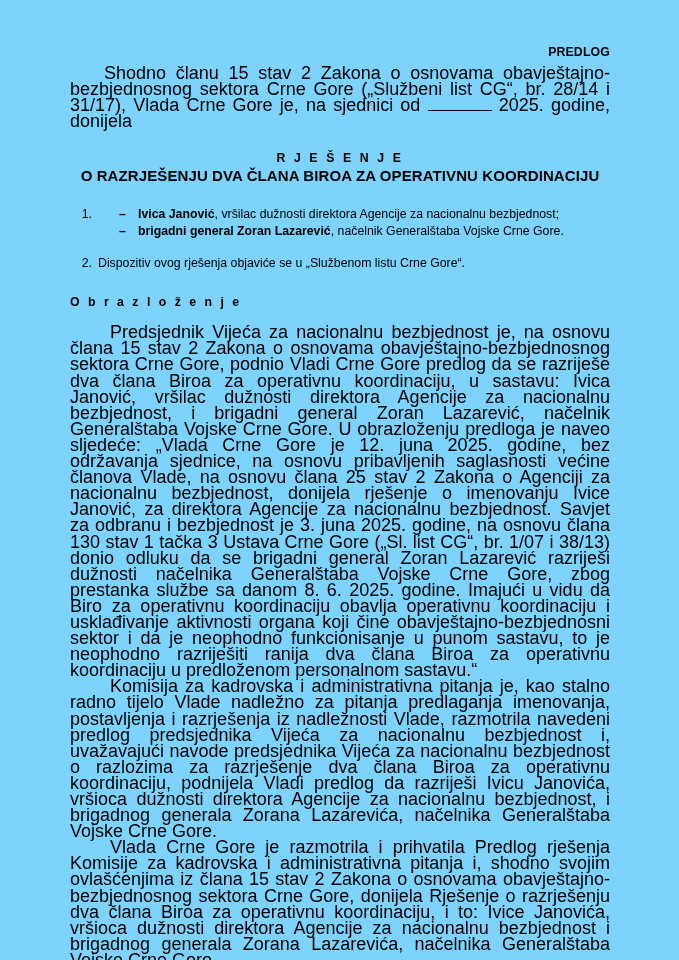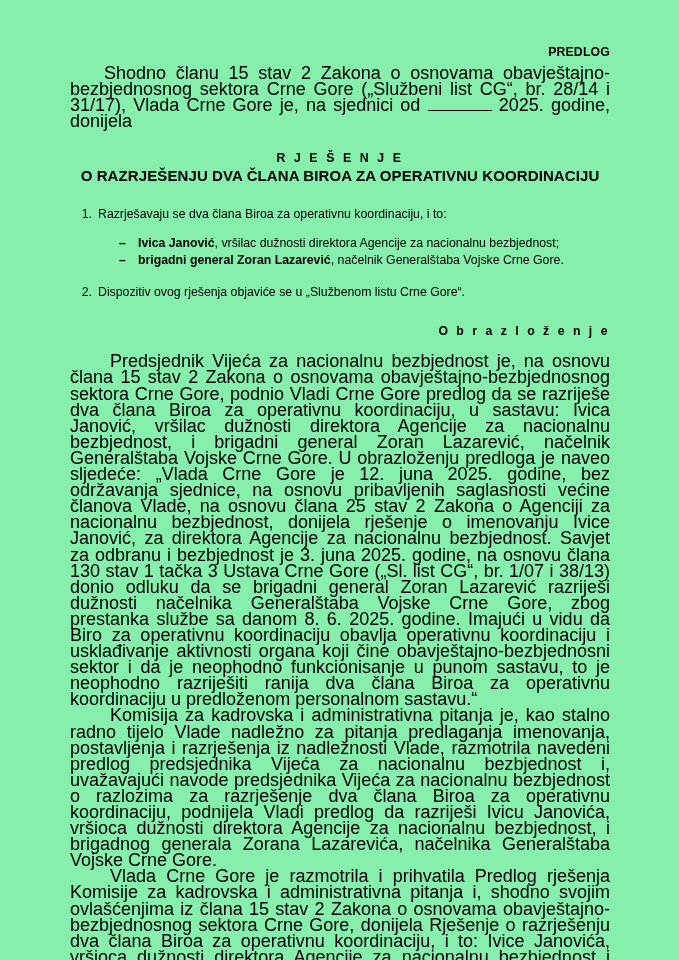--- a/index.html
+++ b/index.html
@@ -14,21 +14,21 @@
     font-family: "Liberation Sans", sans-serif;
     color: #000000;
     -webkit-font-smoothing: antialiased;
   }
   .page {
     position: relative;
     width: 679px;
     height: 960px;
     box-sizing: border-box;
     padding: 45px 69px 0 70px;
-    background: #86efac;
+    background: #7dd3fc;
     overflow: hidden;
   }
   .label-predlog {
     text-align: right;
     font-size: 12.3px;
     font-weight: bold;
     letter-spacing: 0.15px;
     line-height: 15px;
     margin: 0 0 5px 0;
   }
@@ -100,21 +100,21 @@
     position: absolute;
     left: -19px;
     top: 0;
     font-weight: bold;
     font-size: 12.3px;
   }
   .member-name {
     font-weight: bold;
   }
   .heading-obraz {
-    text-align: right;
+    text-align: left;
     font-size: 12.3px;
     font-weight: bold;
     letter-spacing: 2.5px;
     margin: 23px 0 0 0;
     line-height: 17px;
   }
   .obraz-body {
     margin-top: 13px;
   }
   .obraz-body p.body-par {
@@ -171,21 +171,20 @@
 
   <p class="body-par indent"><span>Shodno članu 15 stav 2 Zakona o osnovama obavještajno-bezbjednosnog sektora Crne Gore („Službeni list CG“, br. 28/14 i 31/17), Vlada Crne Gore je, na sjednici od </span><span class="fill-line fill-long"></span><span> 2025. godine, donijela</span></p>
 
   <div class="title-block">
     <div class="title-main">R J E Š E N J E</div>
     <div class="title-sub">O RAZRJEŠENJU DVA ČLANA BIROA ZA OPERATIVNU KOORDINACIJU</div>
   </div>
 
   <ol class="disp-list">
     <li>
-      <span>Razrješavaju se dva člana Biroa za operativnu koordinaciju, i to:</span>
       <ul class="member-list">
         <li>
           <span class="dash">–</span><span class="member-name">Ivica Janović</span><span>, vršilac dužnosti direktora Agencije za nacionalnu bezbjednost;</span>
         </li>
         <li>
           <span class="dash">–</span><span class="member-name">brigadni general Zoran Lazarević</span><span>, načelnik Generalštaba Vojske Crne Gore.</span>
         </li>
       </ul>
     </li>
     <li class="item-gap">

